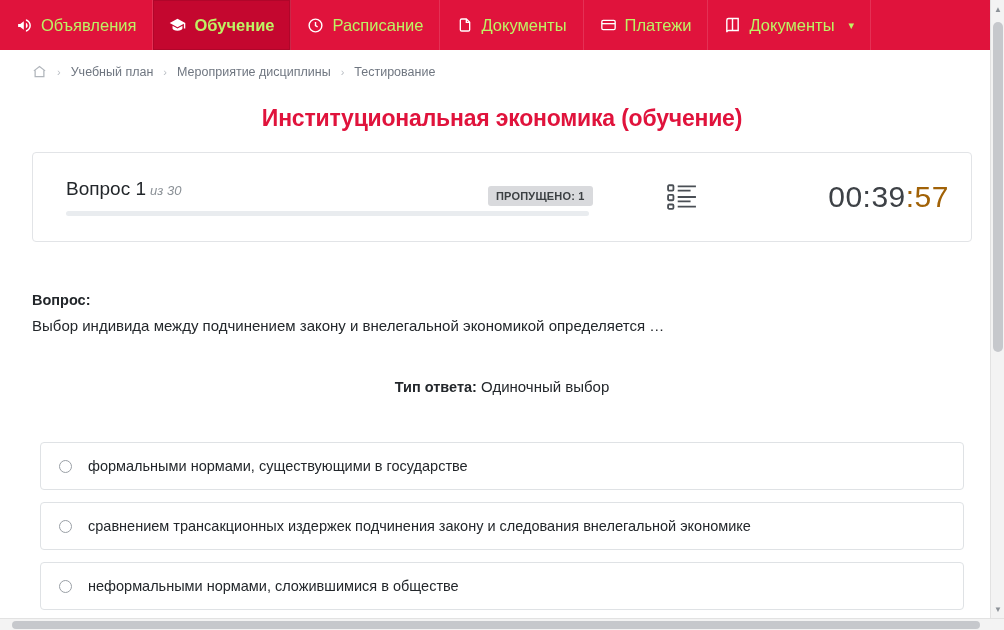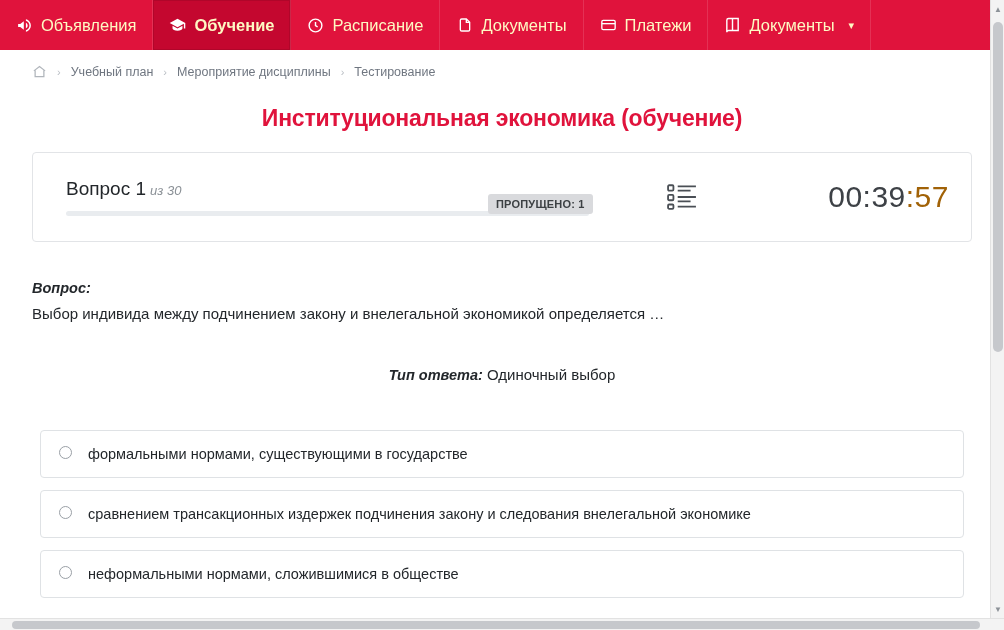--- a/index.html
+++ b/index.html
@@ -24,21 +24,21 @@
     align-items: stretch;
     background: #e0133c;
     height: 50px;
     width: 1000px;
   }
   .nav-item {
     display: flex;
     align-items: center;
     gap: 8px;
     padding: 0 16px;
-    color: #fef9c3;
+    color: #bef264;
     font-size: 16.5px;
     white-space: nowrap;
     cursor: pointer;
     border-right: 1px solid rgba(255,255,255,0.13);
   }
   .nav-item.active {
     background: #c4072f;
     box-shadow: inset 0 0 0 1px rgba(0,0,0,0.10);
     font-weight: bold;
   }
@@ -84,21 +84,21 @@
     text-align: center;
     color: #e0133c;
     font-size: 23px;
     font-weight: bold;
     margin: 16px 0 20px;
     letter-spacing: -0.2px;
   }
 
   
   .qcard {
-    margin: 4px 32px;
+    margin: 16px 32px;
     border: 1px solid #e2e4e7;
     border-radius: 4px;
     height: 90px;
     display: flex;
     align-items: center;
     background: #fff;
   }
   .qcard-left {
     flex: 0 0 560px;
     padding-left: 33px;
@@ -123,21 +123,21 @@
     overflow: hidden;
   }
   .progress-fill {
     height: 100%;
     background: #e0133c;
     width: 0%;
   }
   .skipped-badge {
     position: absolute;
     left: 455px;
-    top: 16px;
+    top: 8px;
     background: #d9dadd;
     color: #3c4043;
     font-size: 11px;
     font-weight: bold;
     padding: 4px 8px;
     border-radius: 3px;
     letter-spacing: 0.2px;
     white-space: nowrap;
   }
   .qcard-mid {
@@ -152,21 +152,20 @@
     padding-right: 22px;
     font-size: 30px;
     color: #3d4146;
     letter-spacing: 0.5px;
   }
   .qcard-right .secs { color: #a16207; }
 
   
   .qbody { padding: 34px 32px 0 32px; }
   .lbl {
-    font-style: italic;
     font-weight: bold;
     color: #23272b;
     font-size: 14.5px;
   }
   .qtext {
     font-size: 15px;
     color: #23272b;
     margin-top: 9px;
   }
   .atype {
@@ -174,20 +173,21 @@
     font-size: 15px;
     color: #23272b;
     text-align: center;
   }
   .atype .val { font-style: normal; font-weight: normal; }
 
   
   .options { margin: 47px 40px 0 40px; }
   .option {
     display: flex;
+    align-items: center;
     gap: 16px;
     border: 1px solid #dfe2e5;
     border-radius: 4px;
     padding: 15px 18px;
     margin-bottom: 12px;
     background: #fff;
     cursor: pointer;
     font-size: 14.5px;
     color: #23272b;
   }

